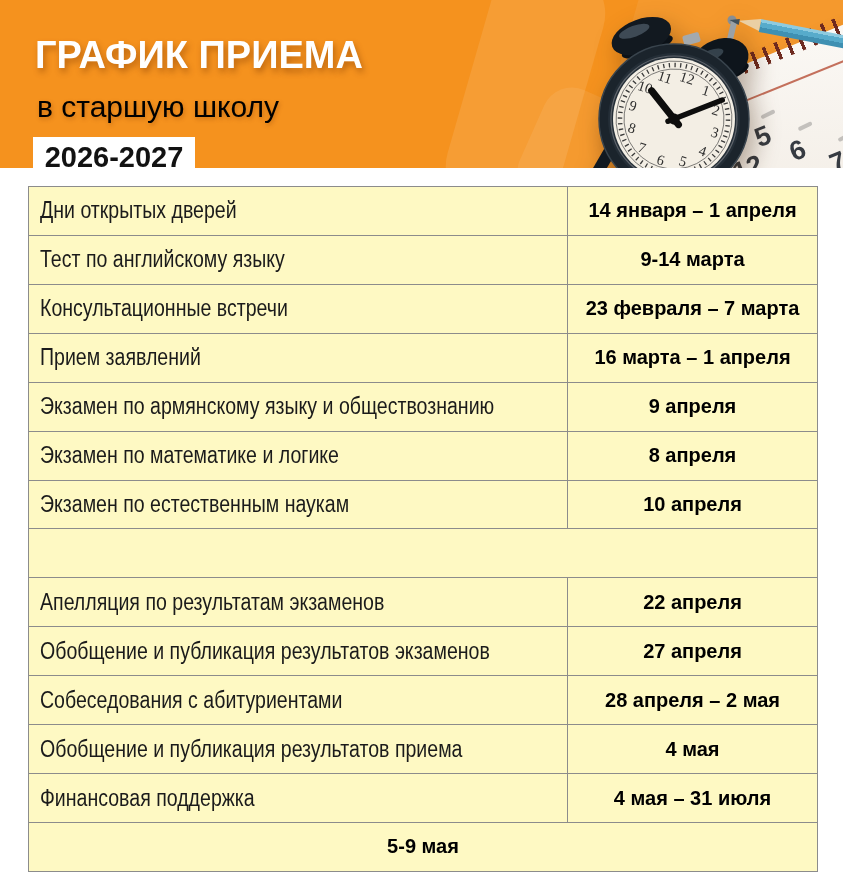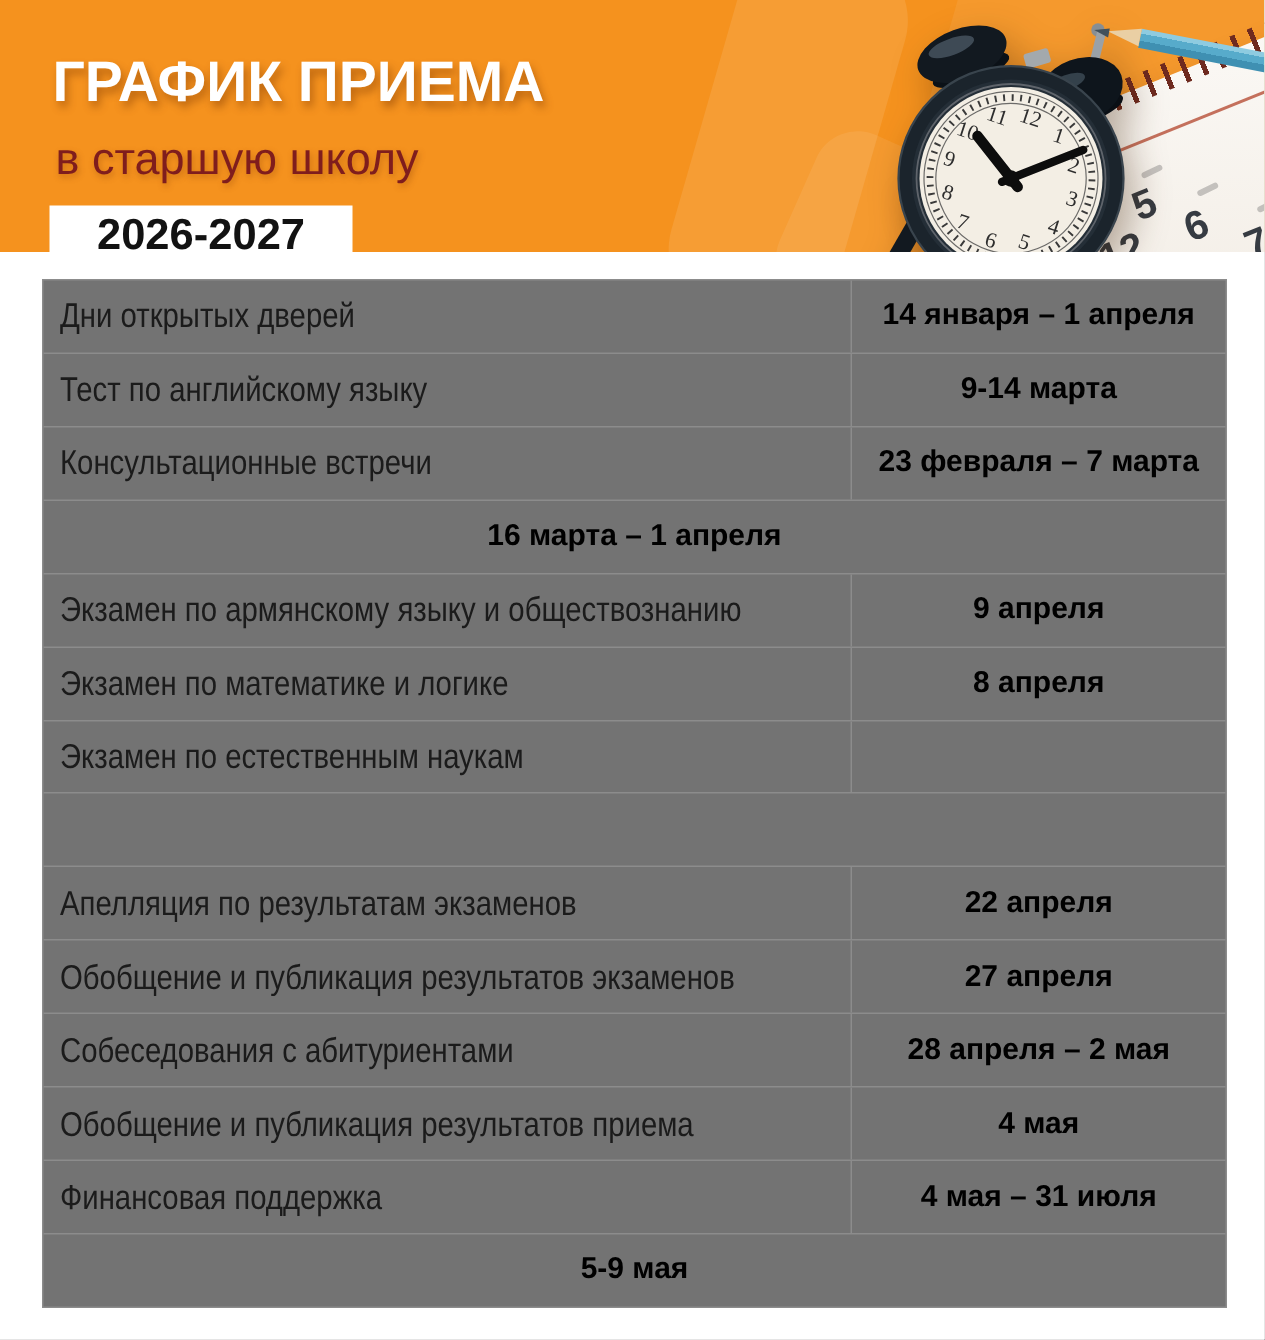--- a/index.html
+++ b/index.html
@@ -10,23 +10,23 @@
   
   .header { position:absolute; left:0; top:0; width:843px; height:168px; background:#F5921E; }
   .header-art { position:absolute; inset:0; overflow:hidden; }
   .bg-shape { position:absolute; background:rgba(255,255,255,0.10); }
   .shape-a { left:468px; top:-40px; width:115px; height:260px; transform:rotate(16deg); border-radius:48px; }
   .shape-b { left:640px; top:-90px; width:430px; height:230px; transform:rotate(16deg); background:rgba(255,255,255,0.07); }
   .shape-c { left:528px; top:92px; width:95px; height:120px; transform:rotate(24deg); border-radius:30px; background:rgba(255,255,255,0.08); }
 
   .title { position:absolute; left:35px; top:36px; z-index:10; color:#fff; font-size:38px; font-weight:900;
            letter-spacing:0px; line-height:1; text-shadow:2px 4px 6px rgba(120,50,0,0.45); white-space:nowrap; }
-  .subtitle { position:absolute; left:37px; top:92px; z-index:10; color:#7f1d1d; font-size:30px; font-weight:400;
+  .subtitle { position:absolute; left:37px; top:92px; z-index:10; color:#000000; font-size:30px; font-weight:400;
               line-height:1; text-shadow:1px 2px 4px rgba(120,50,0,0.35); white-space:nowrap; }
-  .year-badge { position:absolute; left:33px; top:137px; z-index:11; width:202px; height:41px; background:#fff;
+  .year-badge { position:absolute; left:33px; top:137px; z-index:11; width:162px; height:41px; background:#fff;
                 display:flex; align-items:center; justify-content:center; color:#121212; font-size:29px; font-weight:700; }
 
   
   .pencil { position:absolute; left:760px; top:19px; width:140px; height:13px; z-index:6;
             transform:rotate(11deg); transform-origin:0 50%;
             background:linear-gradient(180deg,#8ECBE0 0%,#8ECBE0 25%,#57ABCB 25%,#57ABCB 62%,#3F90B2 62%,#3F90B2 100%); }
   .pencil::before { content:""; position:absolute; left:-22px; top:0;
             border-top:6.5px solid transparent; border-bottom:6.5px solid transparent; border-right:22px solid #EACFA4; }
   .pencil::after { content:""; position:absolute; left:-31px; top:3.5px;
             border-top:3px solid transparent; border-bottom:3px solid transparent; border-right:10px solid #41505B; }
@@ -46,21 +46,21 @@
   .calnum.n12 { left:107px; top:98px; }
   .daymark { position:absolute; width:15px; height:4px; background:rgba(100,100,100,0.35);
              border-radius:2px; transform:translate(-50%,-50%) rotate(-4deg); }
   .dm1 { left:146px; top:55px; } .dm2 { left:176px; top:80px; } .dm3 { left:209px; top:105px; }
 
   
   .clock { position:absolute; left:580px; top:0; z-index:5; filter:drop-shadow(6px 10px 12px rgba(60,30,0,0.35)); }
 
   
   .table { position:absolute; left:28px; top:186px; width:790px; height:686px;
-           border:1.5px solid #8C8C8C; background:#737373; display:flex; flex-direction:column; }
+           border:1.5px solid #8C8C8C; background:#fef9c3; display:flex; flex-direction:column; }
   .row { display:flex; flex:1; border-top:1.5px solid #8C8C8C; }
   .row:first-child { border-top:none; }
   .cell { display:flex; align-items:center; }
   .cell.label { width:539px; border-right:1.5px solid #8C8C8C; padding-left:11px; color:#1B1B1B; font-size:23px; }
   .cell.label .cond { display:inline-block; transform:scaleX(0.85); transform-origin:0 50%; white-space:nowrap; }
   .cell.date { flex:1; justify-content:center; font-weight:700; font-size:20px; color:#000; white-space:nowrap; }
 </style>
 </head>
 <body>
 
@@ -153,38 +153,42 @@
         </div>
         <div class="cell date">9-14 марта</div>
       </div>
       <div class="row">
         <div class="cell label">
           <span class="cond">Консультационные встречи</span>
         </div>
         <div class="cell date">23 февраля – 7 марта</div>
       </div>
       <div class="row">
+        <div class="cell label">
+          <span class="cond">Прием заявлений</span>
+        </div>
         <div class="cell date">16 марта – 1 апреля</div>
       </div>
       <div class="row">
         <div class="cell label">
           <span class="cond">Экзамен по армянскому языку и обществознанию</span>
         </div>
         <div class="cell date">9 апреля</div>
       </div>
       <div class="row">
         <div class="cell label">
           <span class="cond">Экзамен по математике и логике</span>
         </div>
         <div class="cell date">8 апреля</div>
       </div>
       <div class="row">
         <div class="cell label">
           <span class="cond">Экзамен по естественным наукам</span>
         </div>
+        <div class="cell date">10 апреля</div>
       </div>
       <div class="row">
       </div>
       <div class="row">
         <div class="cell label">
           <span class="cond">Апелляция по результатам экзаменов</span>
         </div>
         <div class="cell date">22 апреля</div>
       </div>
       <div class="row">

